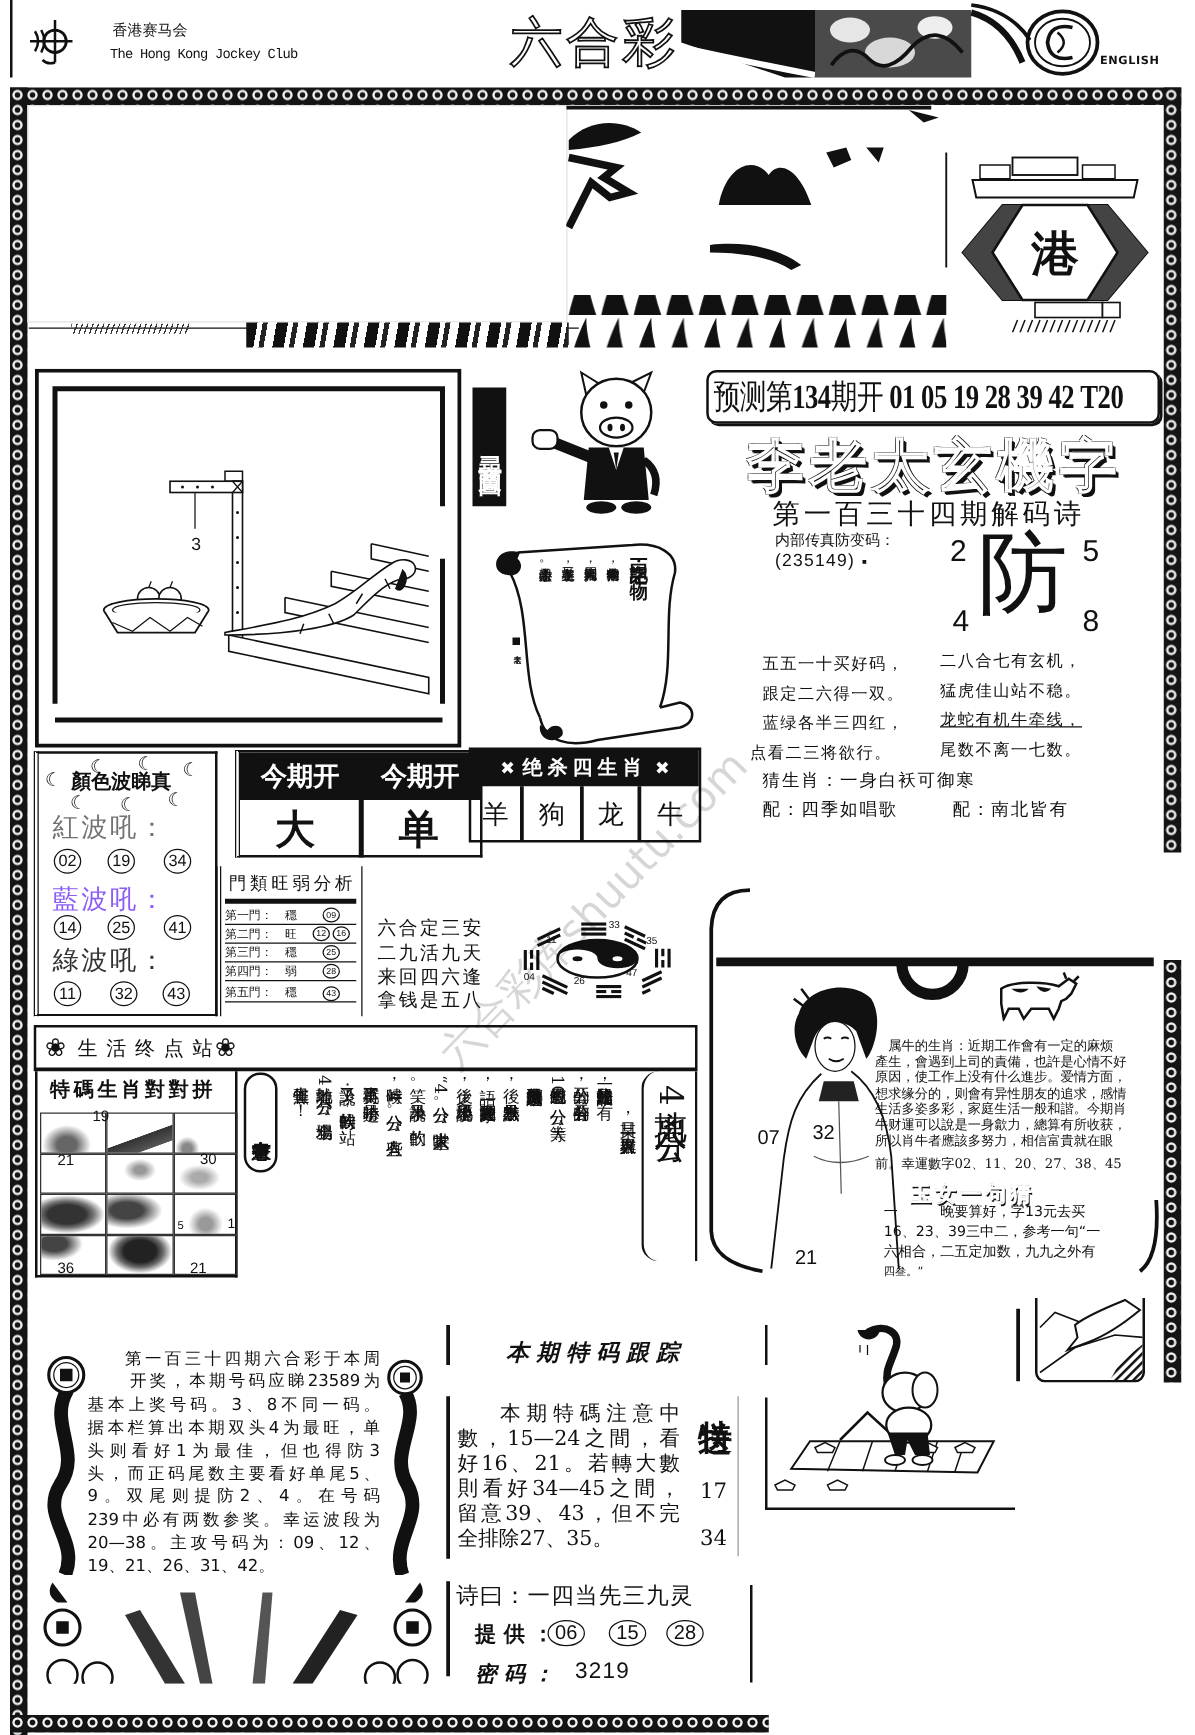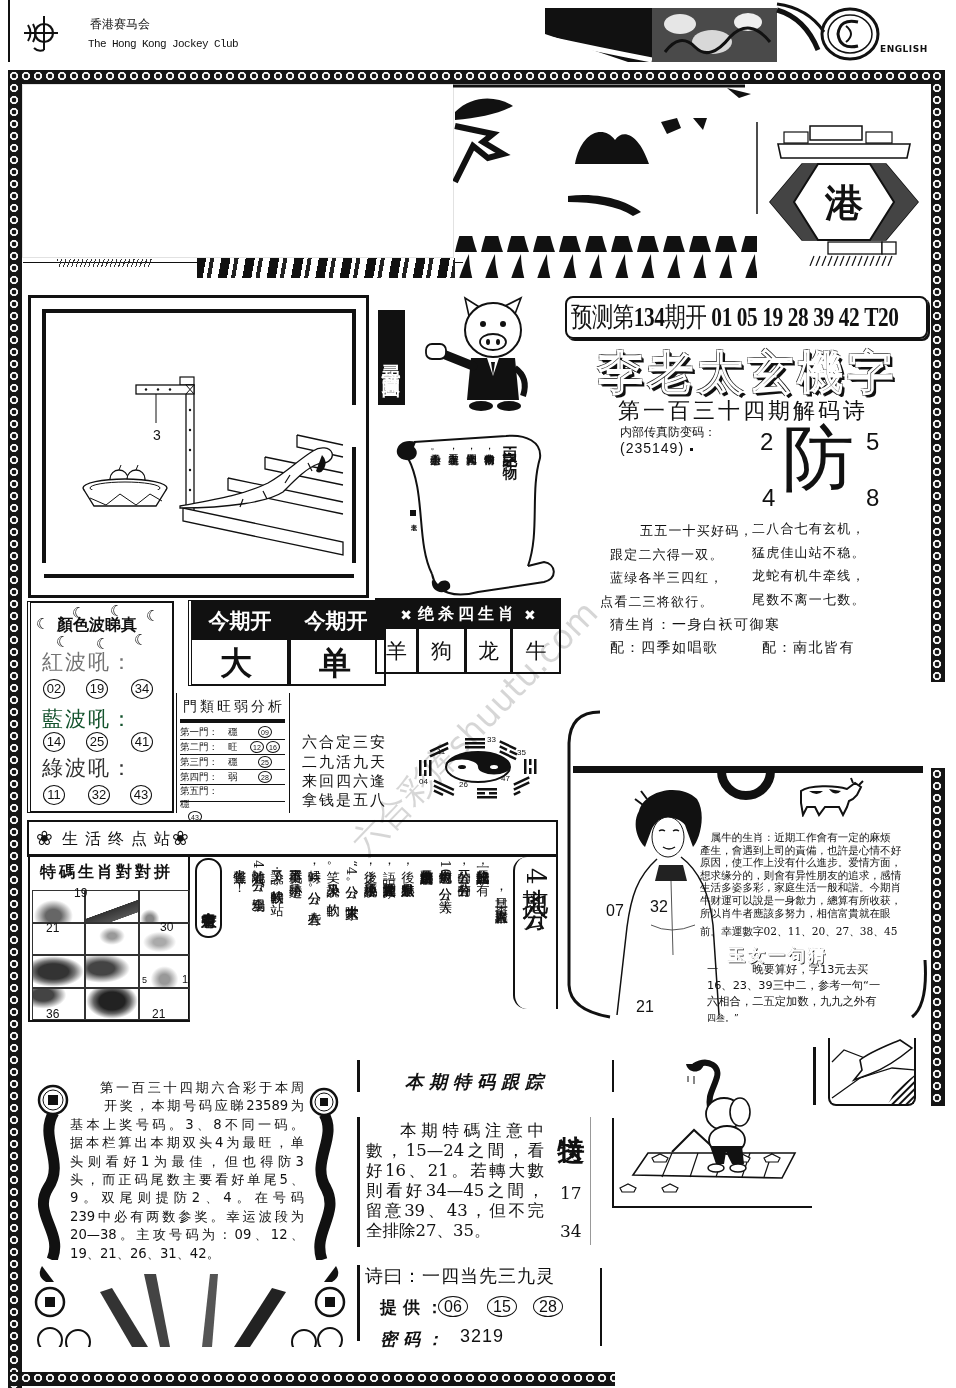--- a/index.html
+++ b/index.html
@@ -32,20 +32,21 @@
     <svg width="42" height="42" viewBox="0 0 42 42">
       <circle cx="24" cy="21" r="9" fill="none" stroke="#111" stroke-width="2.2"></circle>
       <line x1="4" y1="21" x2="38" y2="21" stroke="#111" stroke-width="2"></line>
       <line x1="24" y1="4" x2="24" y2="38" stroke="#111" stroke-width="2"></line>
       <path d="M8 13 q5 8 0 16 M13 12 q5 9 0 18" stroke="#111" stroke-width="2" fill="none"></path>
       <path d="M24 38 q-6 2 -10 -2" stroke="#111" stroke-width="2" fill="none"></path>
     </svg>
   </div>
   <div class="a sans" style="left:90px;top:16px;font-size:12px;">香港赛马会</div>
   <div class="a mono" style="left:88px;top:38px;font-size:11px;letter-spacing:-0.6px;">The Hong Kong Jockey Club</div>
+  <div class="a sans" style="left:408px;top:6px;font-size:42px;color:#fff;-webkit-text-stroke:1.4px #111;letter-spacing:3px;">六合彩</div>
   <div class="a" style="left:540px;top:2px;width:285px;height:62px;">
     <svg width="285" height="62" viewBox="0 0 285 62">
       <polygon points="5,6 112,6 112,60 88,60 5,32" fill="#111"></polygon>
       <path d="M5,36 Q60,48 112,58" stroke="#fff" stroke-width="5" fill="none"></path>
       <rect x="112" y="6" width="125" height="54" fill="#4a4a4a"></rect>
       <ellipse cx="140" cy="22" rx="16" ry="10" fill="#e6e6e6"></ellipse>
       <ellipse cx="172" cy="40" rx="20" ry="12" fill="#d8d8d8"></ellipse>
       <ellipse cx="208" cy="20" rx="14" ry="9" fill="#eee"></ellipse>
       <path d="M125,50 q15,-20 30,-5 q15,15 35,-10 q20,-20 40,5" stroke="#111" stroke-width="3" fill="none"></path>
       <path d="M237,8 Q265,16 278,48" stroke="#111" stroke-width="5" fill="none"></path>
@@ -179,27 +180,27 @@
   <div class="a sans bubble" style="left:598px;top:343px;font-size:45px;letter-spacing:5px;">李老太玄機字</div>
   <div class="a serif" style="left:618px;top:396px;font-size:22px;letter-spacing:3px;">第一百三十四期解码诗</div>
   <div class="a sans" style="left:620px;top:424px;font-size:12px;">内部传真防变码：</div>
   <div class="a lsans" style="left:620px;top:440px;font-size:14px;letter-spacing:1px;">(235149)</div>
   <div class="a" style="left:690px;top:448px;width:3px;height:3px;background:#111;"></div>
   <div class="a serif" style="left:782px;top:418px;font-size:72px;line-height:80px;">防</div>
   <div class="a lsans" style="left:760px;top:428px;font-size:24px;">2</div>
   <div class="a lsans" style="left:866px;top:428px;font-size:24px;">5</div>
   <div class="a lsans" style="left:762px;top:484px;font-size:24px;">4</div>
   <div class="a lsans" style="left:866px;top:484px;font-size:24px;">8</div>
-  <div class="a sans" style="left:610px;top:522px;font-size:13px;letter-spacing:1.2px;margin-left:30px;">五五一十买好码，</div>
+  <div class="a sans" style="left:610px;top:522px;font-size:13px;letter-spacing:1.2px;">五五一十买好码，</div>
   <div class="a sans" style="left:610px;top:546px;font-size:13px;letter-spacing:1.2px;">跟定二六得一双。</div>
   <div class="a sans" style="left:610px;top:569px;font-size:13px;letter-spacing:1.2px;">蓝绿各半三四红，</div>
   <div class="a sans" style="left:600px;top:593px;font-size:13px;letter-spacing:1.2px;">点看二三将欲行。</div>
   <div class="a sans" style="left:752px;top:520px;font-size:13px;letter-spacing:1.2px;">二八合七有玄机，</div>
   <div class="a sans" style="left:752px;top:544px;font-size:13px;letter-spacing:1.2px;">猛虎佳山站不稳。</div>
-  <div class="a sans" style="left:752px;top:567px;font-size:13px;letter-spacing:1.2px;">龙蛇有机牛牵线，</div>
+  <div class="a sans" style="left:752px;top:567px;font-size:13px;letter-spacing:1.2px;text-decoration:underline;">龙蛇有机牛牵线，</div>
   <div class="a sans" style="left:752px;top:591px;font-size:13px;letter-spacing:1.2px;">尾数不离一七数。</div>
   <div class="a sans" style="left:610px;top:616px;font-size:14px;letter-spacing:1.5px;">猜生肖：一身白袄可御寒</div>
   <div class="a sans" style="left:610px;top:639px;font-size:14px;letter-spacing:1.5px;">配：四季如唱歌</div>
   <div class="a sans" style="left:762px;top:639px;font-size:14px;letter-spacing:1.5px;">配：南北皆有</div>
 
   <div class="a" style="left:386px;top:432px;width:172px;height:168px;">
     <svg width="172" height="168" viewBox="0 0 172 168">
       <path d="M28,10 L120,4 C140,2 156,10 154,26 C144,60 154,100 142,134" fill="none" stroke="#111" stroke-width="2"></path>
       <path d="M22,26 C40,60 30,110 46,142" fill="none" stroke="#111" stroke-width="2"></path>
       <path d="M30,10 C10,4 4,26 20,28 C30,30 34,20 28,15" fill="#111"></path>
@@ -221,21 +222,21 @@
   <span class="moon" style="left:110px;top:602px;">☾</span>
   <span class="moon" style="left:146px;top:607px;">☾</span>
   <span class="moon" style="left:56px;top:633px;">☾</span>
   <span class="moon" style="left:96px;top:635px;">☾</span>
   <span class="moon" style="left:134px;top:631px;">☾</span>
   <div class="a sans" style="left:57px;top:615px;font-size:16px;font-weight:bold;">顏色波睇真</div>
   <div class="a serif" style="left:42px;top:648px;font-size:21px;font-weight:200;color:#737373;letter-spacing:2px;">紅波吼：</div>
   <span class="a circ" style="left:43px;top:679px;width:22px;height:20px;font-size:13px;padding-top:2px;">02</span>
   <span class="a circ" style="left:86px;top:679px;width:22px;height:20px;font-size:13px;padding-top:2px;">19</span>
   <span class="a circ" style="left:131px;top:679px;width:22px;height:20px;font-size:13px;padding-top:2px;">34</span>
-  <div class="a serif" style="left:42px;top:705px;font-size:21px;font-weight:200;color:#14532d;letter-spacing:2px;">藍波吼：</div>
+  <div class="a serif" style="left:42px;top:705px;font-size:21px;font-weight:200;color:#8b5cf6;letter-spacing:2px;">藍波吼：</div>
   <span class="a circ" style="left:43px;top:732px;width:22px;height:20px;font-size:13px;padding-top:2px;">14</span>
   <span class="a circ" style="left:86px;top:732px;width:22px;height:20px;font-size:13px;padding-top:2px;">25</span>
   <span class="a circ" style="left:131px;top:732px;width:22px;height:20px;font-size:13px;padding-top:2px;">41</span>
   <div class="a serif" style="left:42px;top:754px;font-size:21px;font-weight:200;color:#333;letter-spacing:2px;">綠波吼：</div>
   <span class="a circ" style="left:43px;top:785px;width:22px;height:20px;font-size:13px;padding-top:2px;">11</span>
   <span class="a circ" style="left:88px;top:785px;width:22px;height:20px;font-size:13px;padding-top:2px;">32</span>
   <span class="a circ" style="left:130px;top:785px;width:22px;height:20px;font-size:13px;padding-top:2px;">43</span>
 
   <div class="a" style="left:188px;top:600px;width:198px;height:86px;border:2px solid #111;border-left:4px double #111;">
     <div style="position:absolute;left:0;top:0;width:100%;height:38px;background:#111;display:flex;justify-content:space-around;align-items:center;">
@@ -279,21 +280,21 @@
     <div style="height:15px;border-bottom:1px solid #111;display:flex;align-items:center;font-size:9.5px;font-family:'DejaVu Sans',sans-serif;">
       <span style="width:48px;">第三門：</span>
       <span style="width:22px;">穩</span>
       <span class="circ" style="width:14px;height:12px;font-size:7px;border-width:1px;padding-top:1.5px;margin-left:8px;">25</span>
     </div>
     <div style="height:15px;border-bottom:1px solid #111;display:flex;align-items:center;font-size:9.5px;font-family:'DejaVu Sans',sans-serif;">
       <span style="width:48px;">第四門：</span>
       <span style="width:22px;">弱</span>
       <span class="circ" style="width:14px;height:12px;font-size:7px;border-width:1px;padding-top:1.5px;margin-left:8px;">28</span>
     </div>
-    <div style="height:17px;border-bottom:1px solid #111;display:flex;align-items:flex-start;font-size:9.5px;font-family:'DejaVu Sans',sans-serif;flex-direction:column;">
+    <div style="height:17px;border-bottom:1px solid #111;display:flex;align-items:flex-end;font-size:9.5px;font-family:'DejaVu Sans',sans-serif;">
       <span style="width:48px;">第五門：</span>
       <span style="width:22px;">穩</span>
       <span class="circ" style="width:14px;height:12px;font-size:7px;border-width:1px;padding-top:1.5px;margin-left:8px;">43</span>
     </div>
   </div>
 
   <div class="a serif" style="left:302px;top:733px;font-size:15px;letter-spacing:2px;">六合定三安</div>
   <div class="a serif" style="left:302px;top:753px;font-size:15px;letter-spacing:2px;">二九活九天</div>
   <div class="a serif" style="left:302px;top:772px;font-size:15px;letter-spacing:2px;">来回四六逢</div>
   <div class="a serif" style="left:302px;top:791px;font-size:15px;letter-spacing:2px;">拿钱是五八</div>

